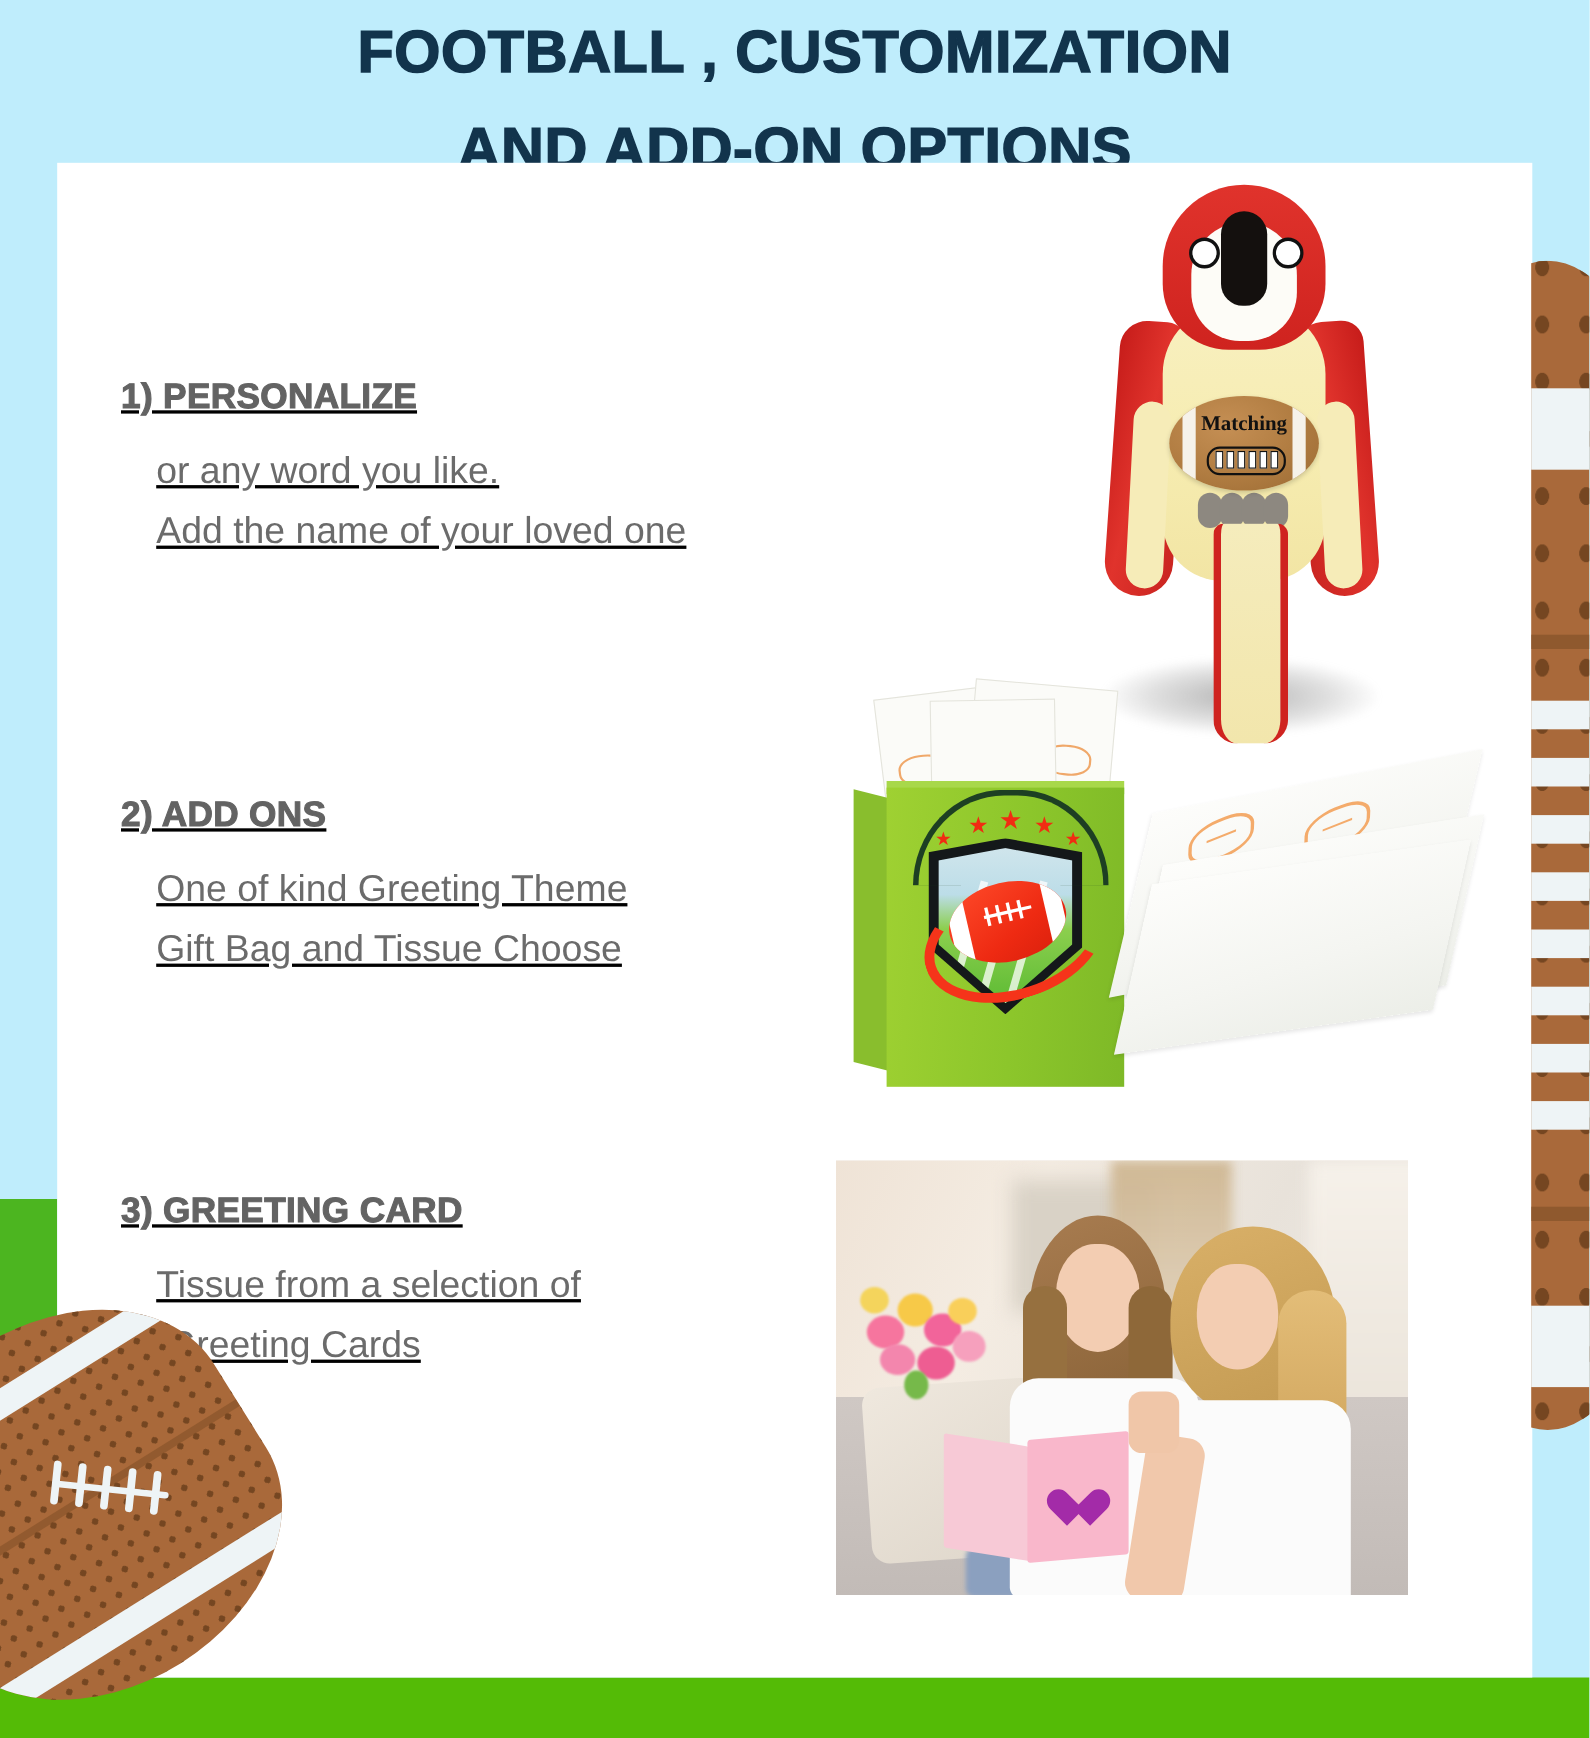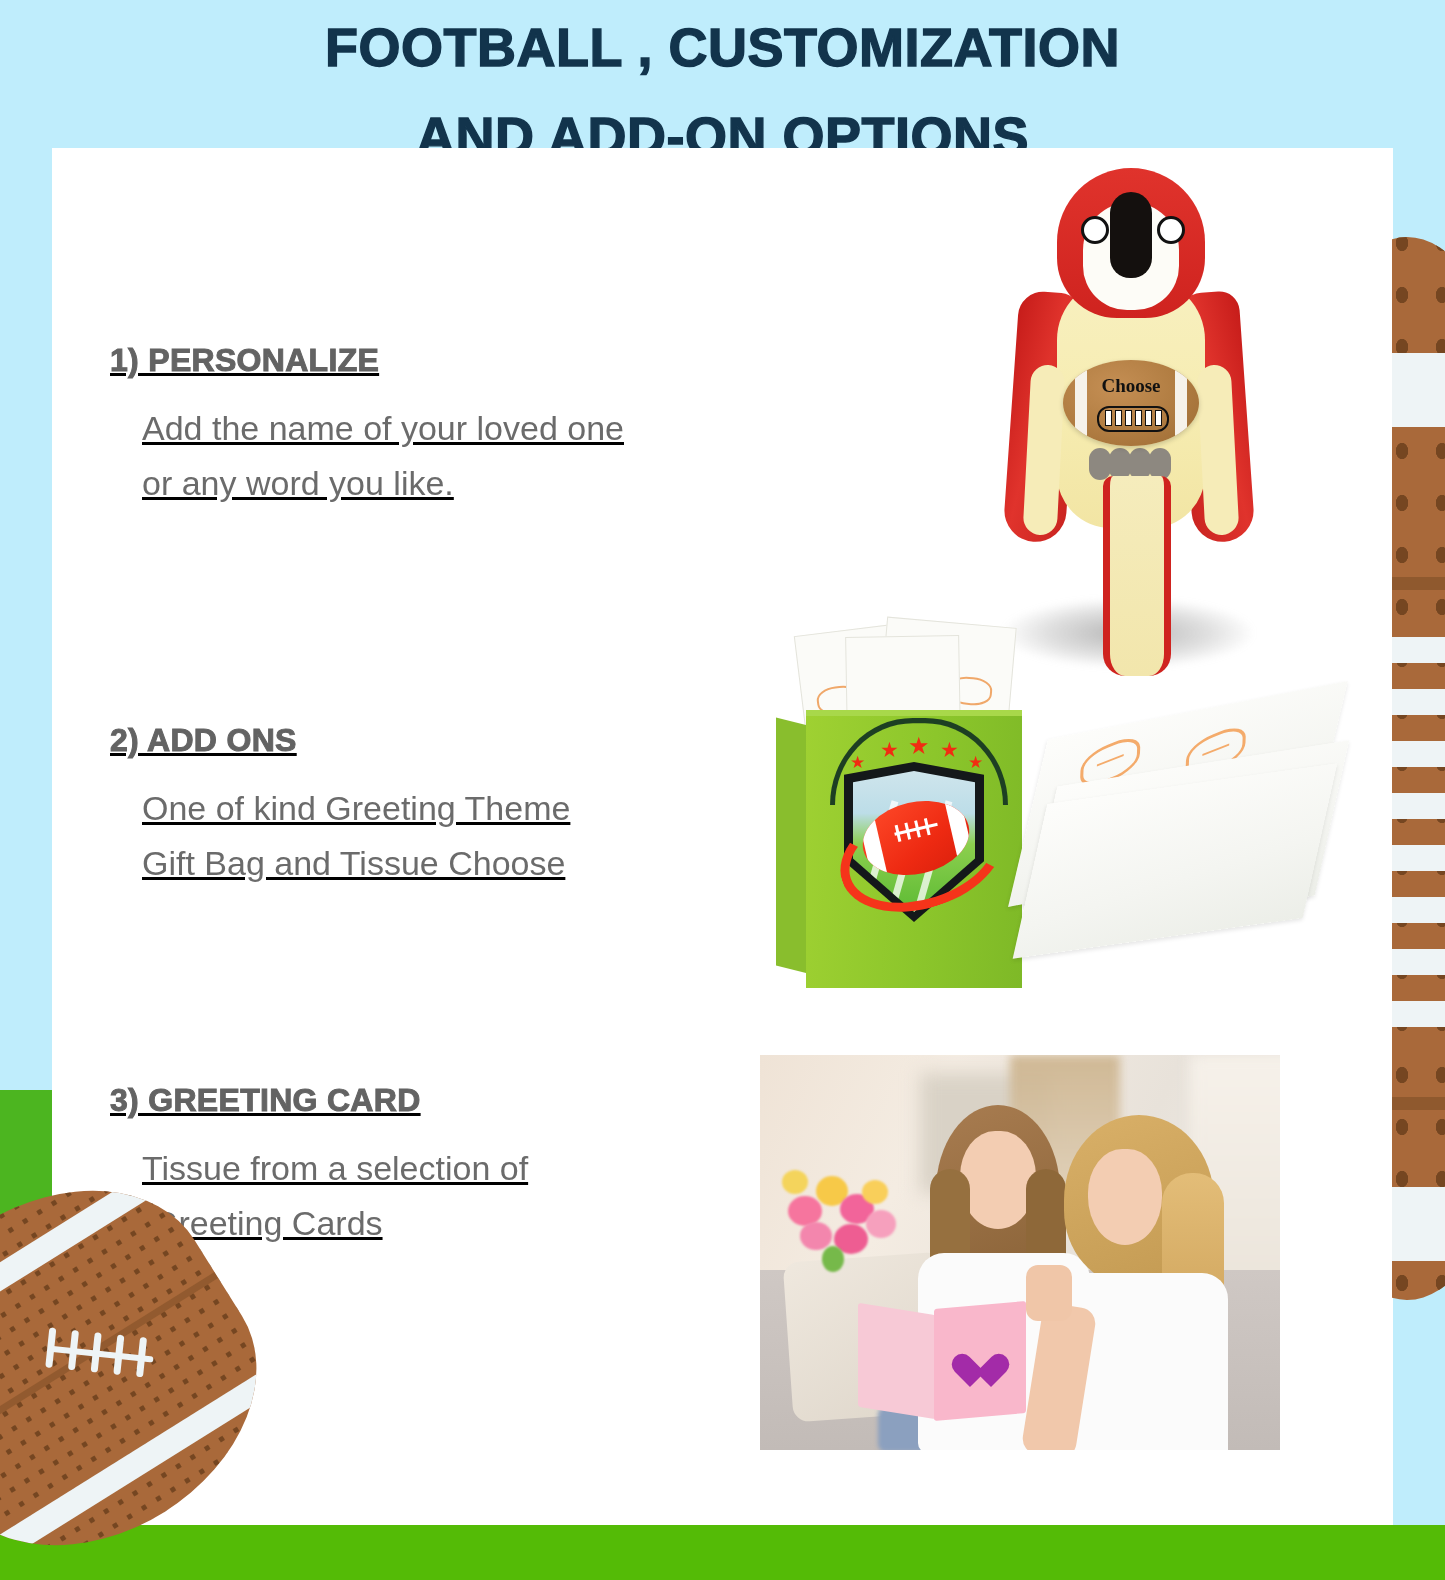--- a/index.html
+++ b/index.html
@@ -216,22 +216,22 @@
       <span>FOOTBALL , CUSTOMIZATION</span>
       <span class="l2">AND ADD-ON OPTIONS</span>
     </div>
   </div>
 
   <div class="card"></div>
 
   <div class="step" id="step1">
     <div class="step-head">1) PERSONALIZE</div>
     <div class="step-body">
+      <span class="ln">or any word you like.</span>
       <span class="ln">Add the name of your loved one</span>
-      <span class="ln">or any word you like.</span>
     </div>
   </div>
 
   <div class="step" id="step2">
     <div class="step-head">2) ADD ONS</div>
     <div class="step-body">
       <span class="ln">One of kind Greeting Theme</span>
       <span class="ln">Gift Bag and Tissue Choose</span>
     </div>
   </div>
@@ -261,21 +261,21 @@
     <div class="p-feet">
       <div class="p-toe" style="left:0"></div>
       <div class="p-toe" style="left:20px"></div>
       <div class="p-toe" style="left:40px"></div>
       <div class="p-toe" style="left:60px"></div>
     </div>
     <div class="p-tail"></div>
     <div class="p-ball">
       <div class="p-ball-stripe a"></div>
       <div class="p-ball-stripe b"></div>
-      <div class="p-ball-txt">Choose</div>
+      <div class="p-ball-txt">Matching</div>
       <div class="p-lace">
         <i style="left:6px"></i>
           <i style="left:16px"></i>
           <i style="left:26px"></i>
         <i style="left:36px"></i>
           <i style="left:46px"></i>
           <i style="left:56px"></i>
       </div>
     </div>
   </div>

